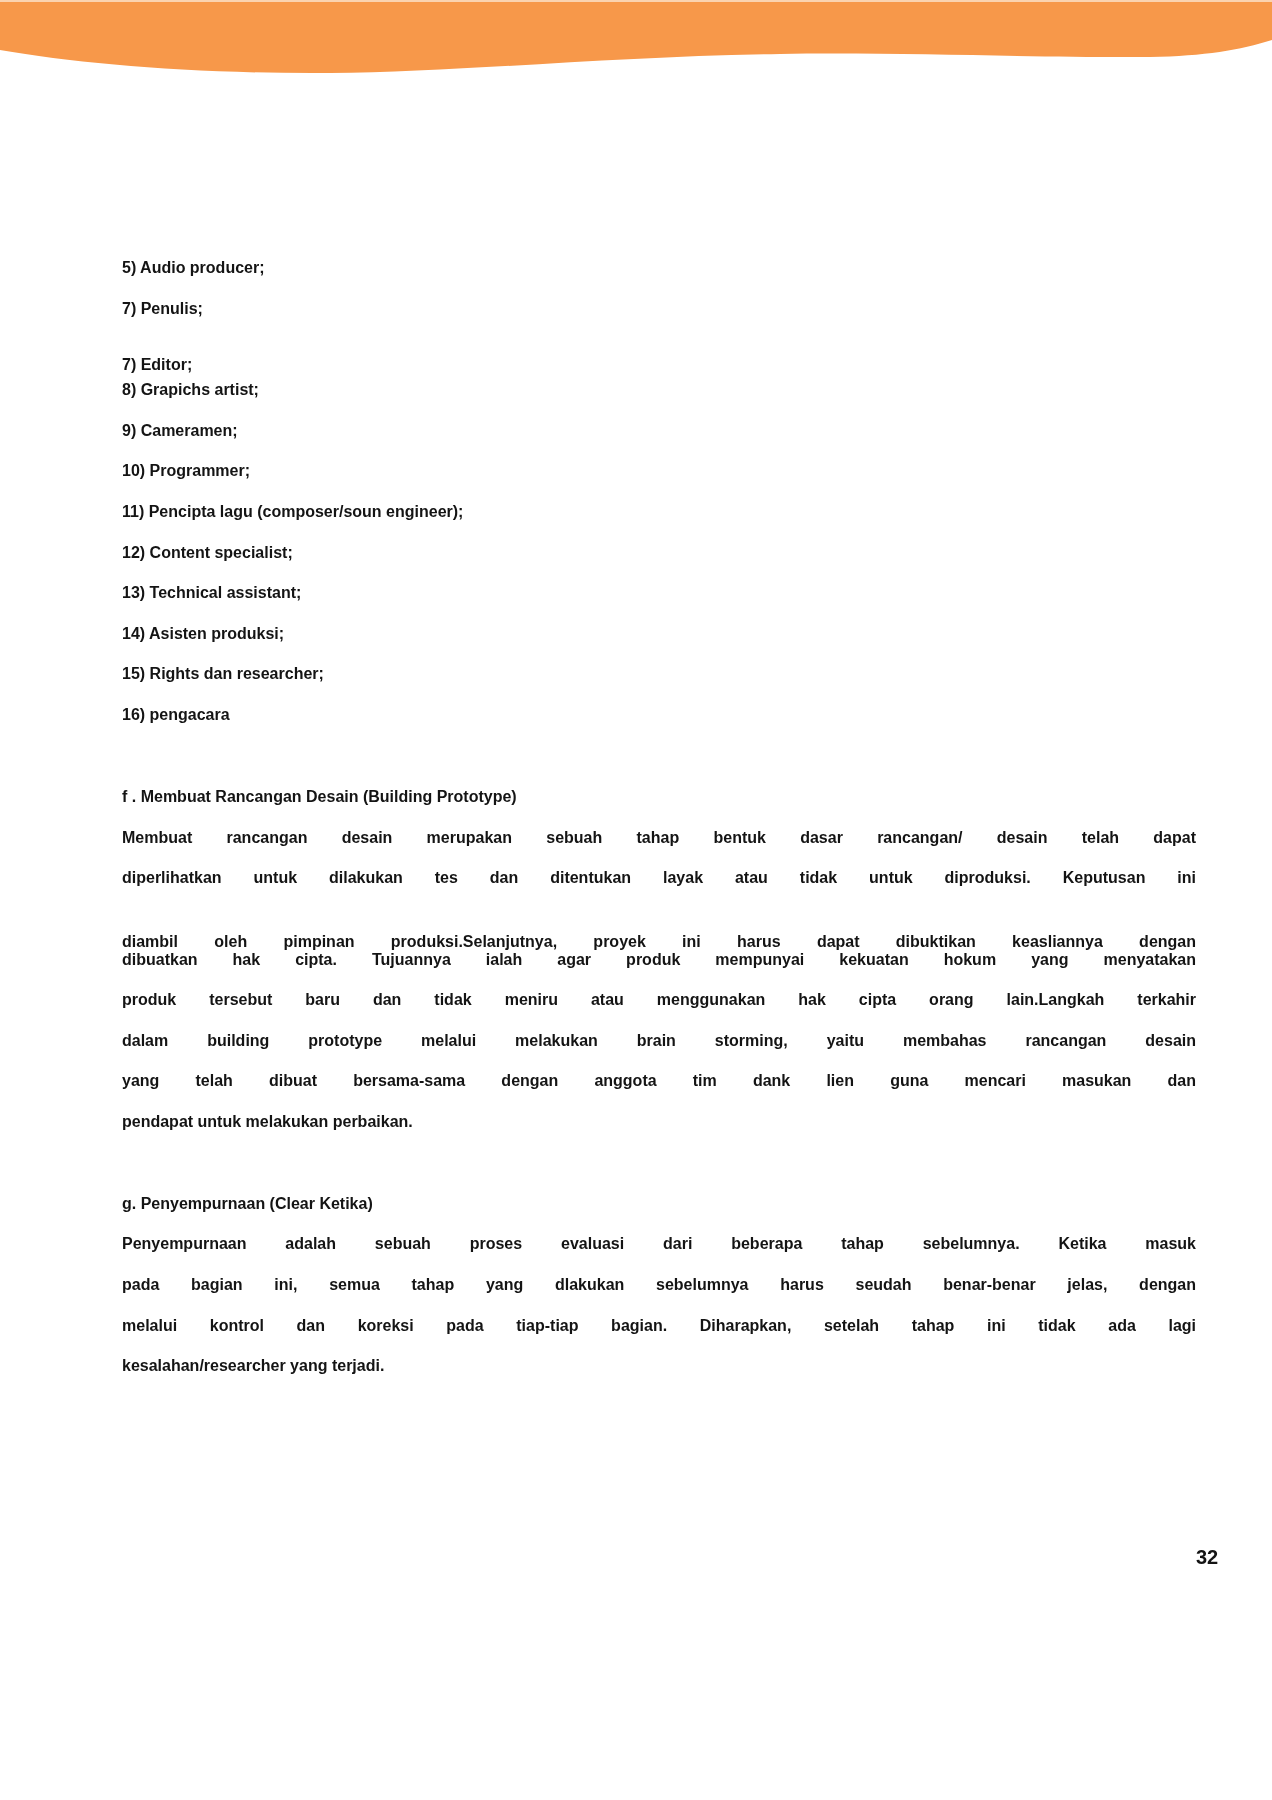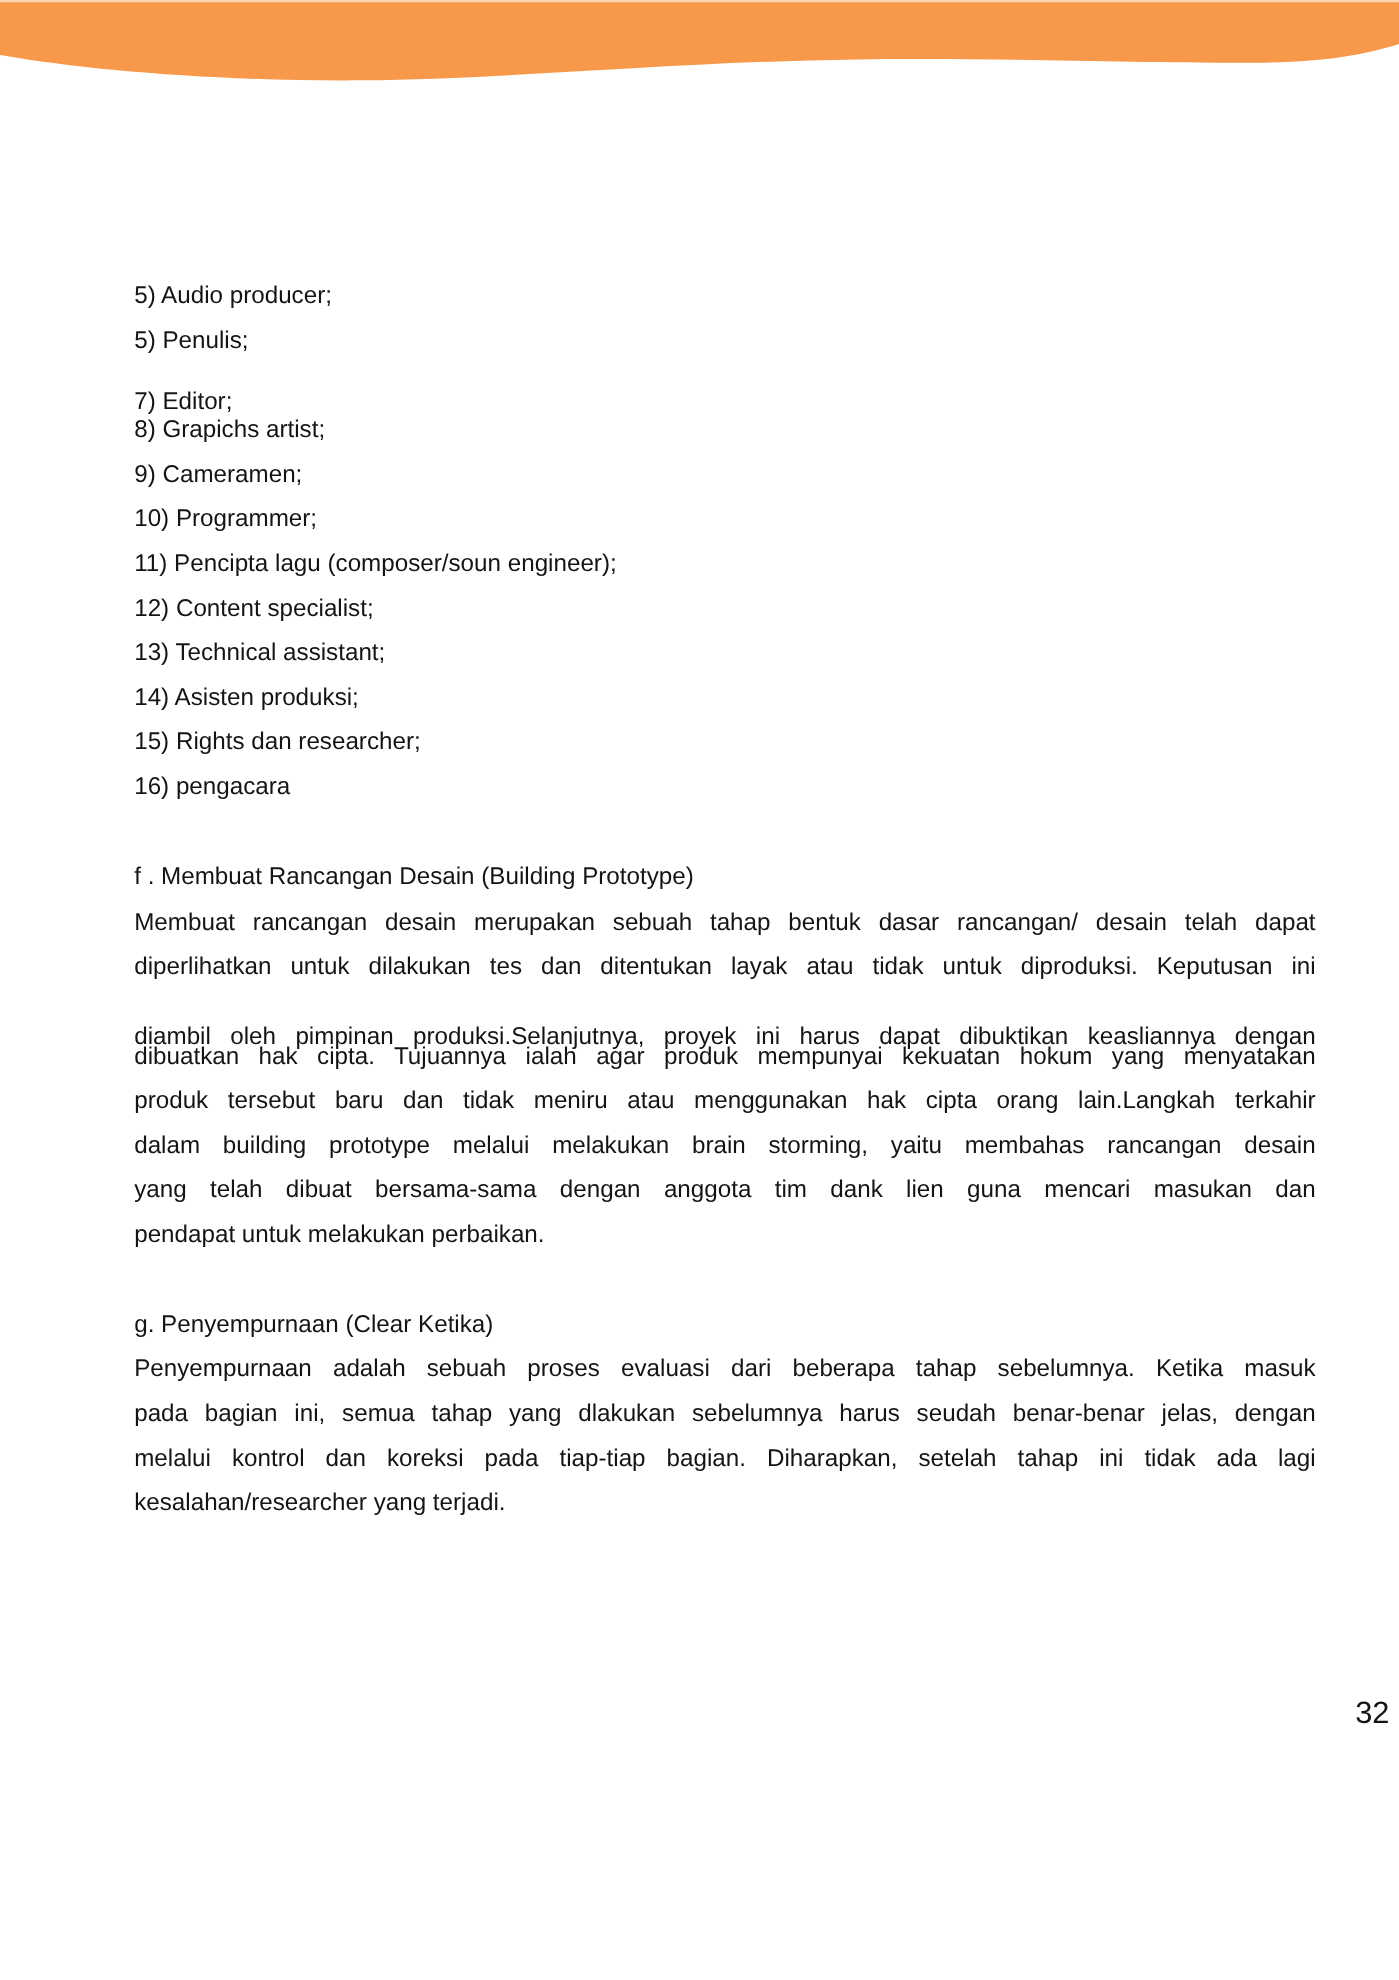--- a/index.html
+++ b/index.html
@@ -1,37 +1,37 @@
 <!DOCTYPE html>
 <html><head>
 <meta charset="utf-8">
 <style>
   html, body { margin: 0; padding: 0; background: #ffffff; }
   body { width: 1272px; height: 1800px; position: relative; overflow: hidden;
          font-family: "Liberation Sans", sans-serif; color: #141414; }
   .wave { position: absolute; left: 0; top: 0; width: 1272px; height: 80px; }
   .page { position: absolute; left: 122px; width: 1074px; top: 0; }
-  .line { position: absolute; left: 0; white-space: nowrap; font-size: 22px; line-height: 28px; height: 28px; }
+  .line { position: absolute; left: 0; white-space: nowrap; font-size: 16px; line-height: 28px; height: 28px; font-weight: bold; }
   .just { width: 1074px; text-align: justify; text-align-last: justify; white-space: normal; }
   .last { text-align: right; }
-  .pnum { position: absolute; left: 1232px; top: 1543px; font-size: 28px; line-height: 28px; }
+  .pnum { position: absolute; left: 1196px; top: 1543px; font-size: 20px; line-height: 28px; font-weight: bold; }
 </style>
 </head>
 <body>
 
 <svg class="wave" viewBox="0 0 1272 80" preserveAspectRatio="none">
   <rect x="0" y="0" width="1272" height="3" fill="#FBD3B0"></rect>
   <path fill="#F7984A" d="M0,2 L1272,2 L1272,40 C1240,50 1205,56 1150,57 C1050,58 900,52 780,54 C620,56 460,72 330,73 C200,74 80,64 0,50 Z"></path>
 </svg>
 
 <div class="page">
 
   <div>
     <div class="line" style="top:254px">5) Audio producer;</div>
-    <div class="line" style="top:295px">5) Penulis;</div>
+    <div class="line" style="top:295px">7) Penulis;</div>
     <div class="line" style="top:351px">7) Editor;</div>
     <div class="line" style="top:376px">8) Grapichs artist;</div>
     <div class="line" style="top:417px">9) Cameramen;</div>
     <div class="line" style="top:457px">10) Programmer;</div>
     <div class="line" style="top:498px">11) Pencipta lagu (composer/soun engineer);</div>
     <div class="line" style="top:539px">12) Content specialist;</div>
     <div class="line" style="top:579px">13) Technical assistant;</div>
     <div class="line" style="top:620px">14) Asisten produksi;</div>
     <div class="line" style="top:660px">15) Rights dan researcher;</div>
     <div class="line" style="top:701px">16) pengacara</div>

